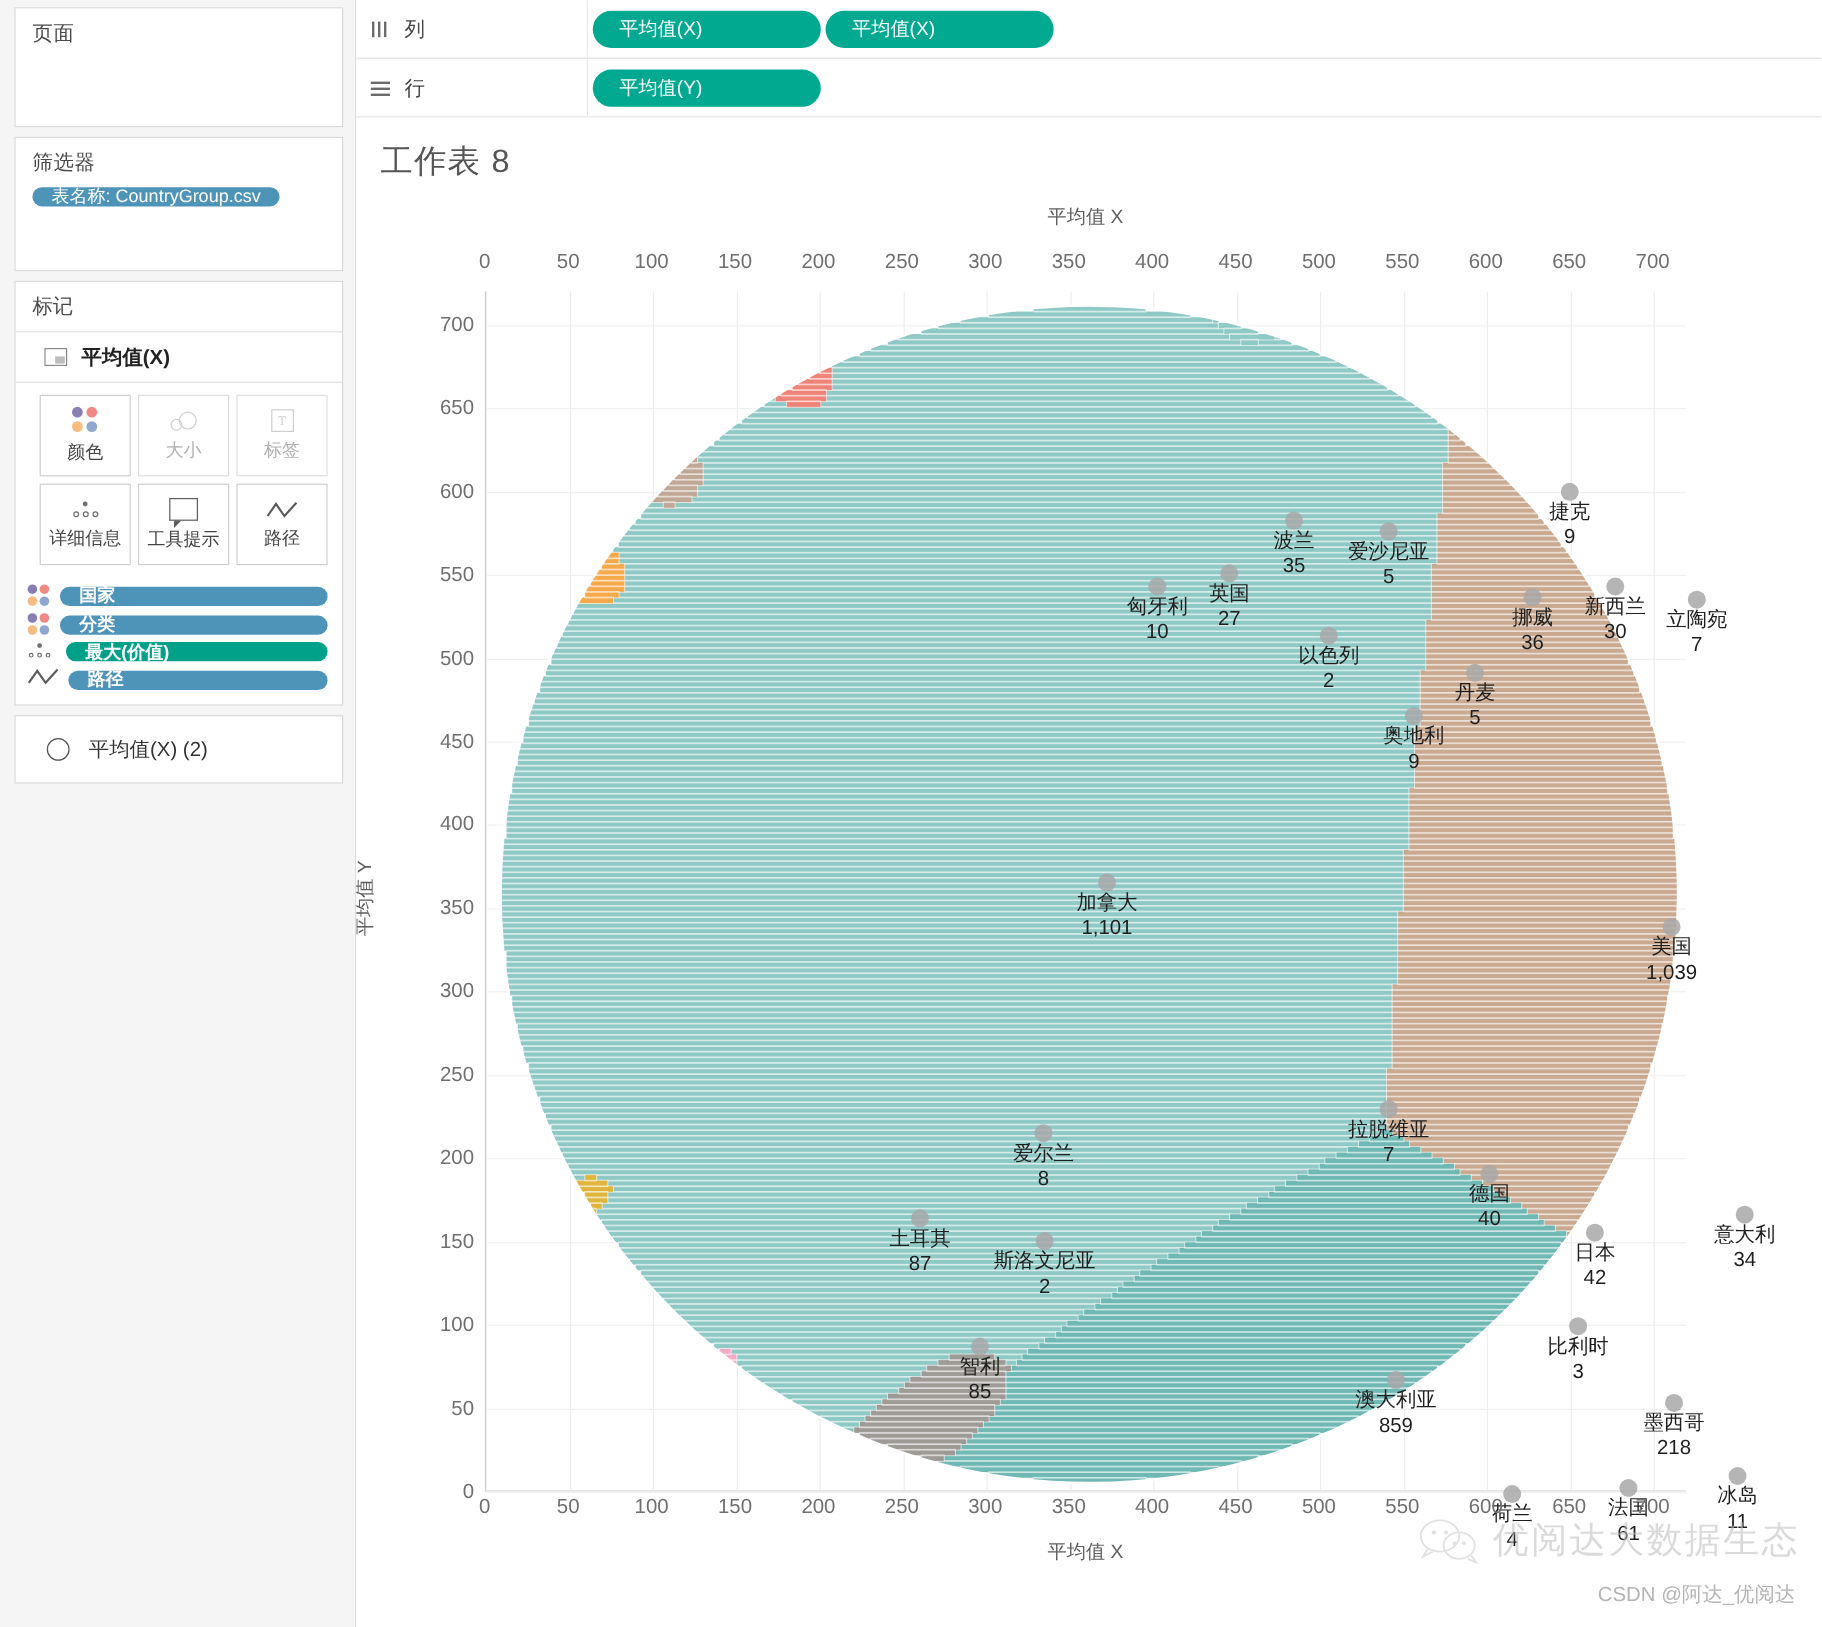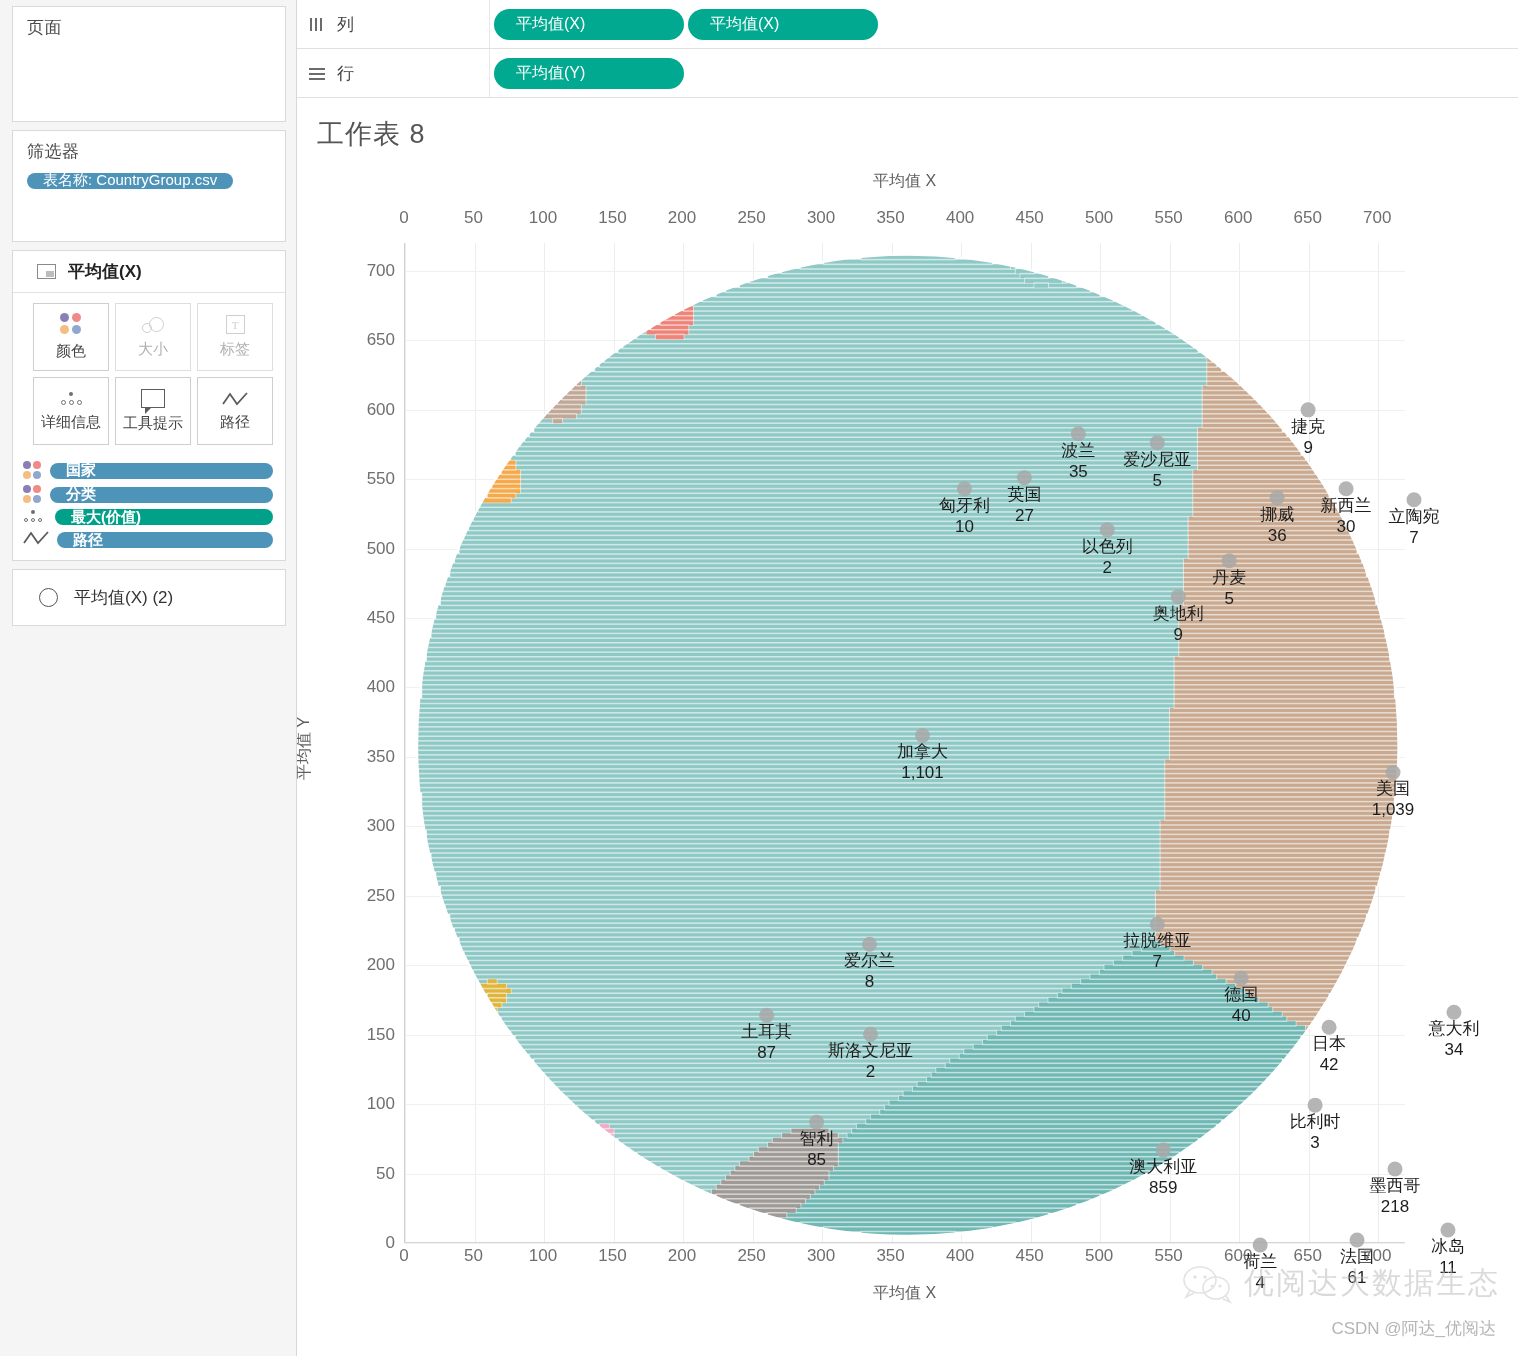--- a/index.html
+++ b/index.html
@@ -38,21 +38,21 @@
     background: #ffffff;
     border: 1px solid #d9d9d9;
     box-sizing: border-box;
   }
   .card-title {
     font-size: 17px;
     color: #4a4a4a;
     padding: 9px 14px 6px 14px;
     letter-spacing: .5px;
   }
-  .pages-card { height: 116px; }
+  .pages-card { height: 100px; }
   .filters-card { height: 112px; }
 
   .pill {
     display: inline-flex;
     align-items: center;
     height: 16px;
     padding: 0 16px;
     border-radius: 13px;
     color: #ffffff;
     font-size: 15px;
@@ -441,20 +441,21 @@
     </section>
 
     <section class="card filters-card">
       <div class="card-title">筛选器</div>
       <div class="filter-pill-wrap">
         <span class="pill pill-blue">表名称: CountryGroup.csv</span>
       </div>
     </section>
 
     <section class="card">
+      <div class="marks-header">标记</div>
       <div class="marks-measure">
         <span class="mini-poly-icon"></span>
         <span>平均值(X)</span>
       </div>
 
 
       <div class="shelf-grid">
         <div class="shelf-btn">
           <span class="dots4">
             <i class="d-purple"></i>

